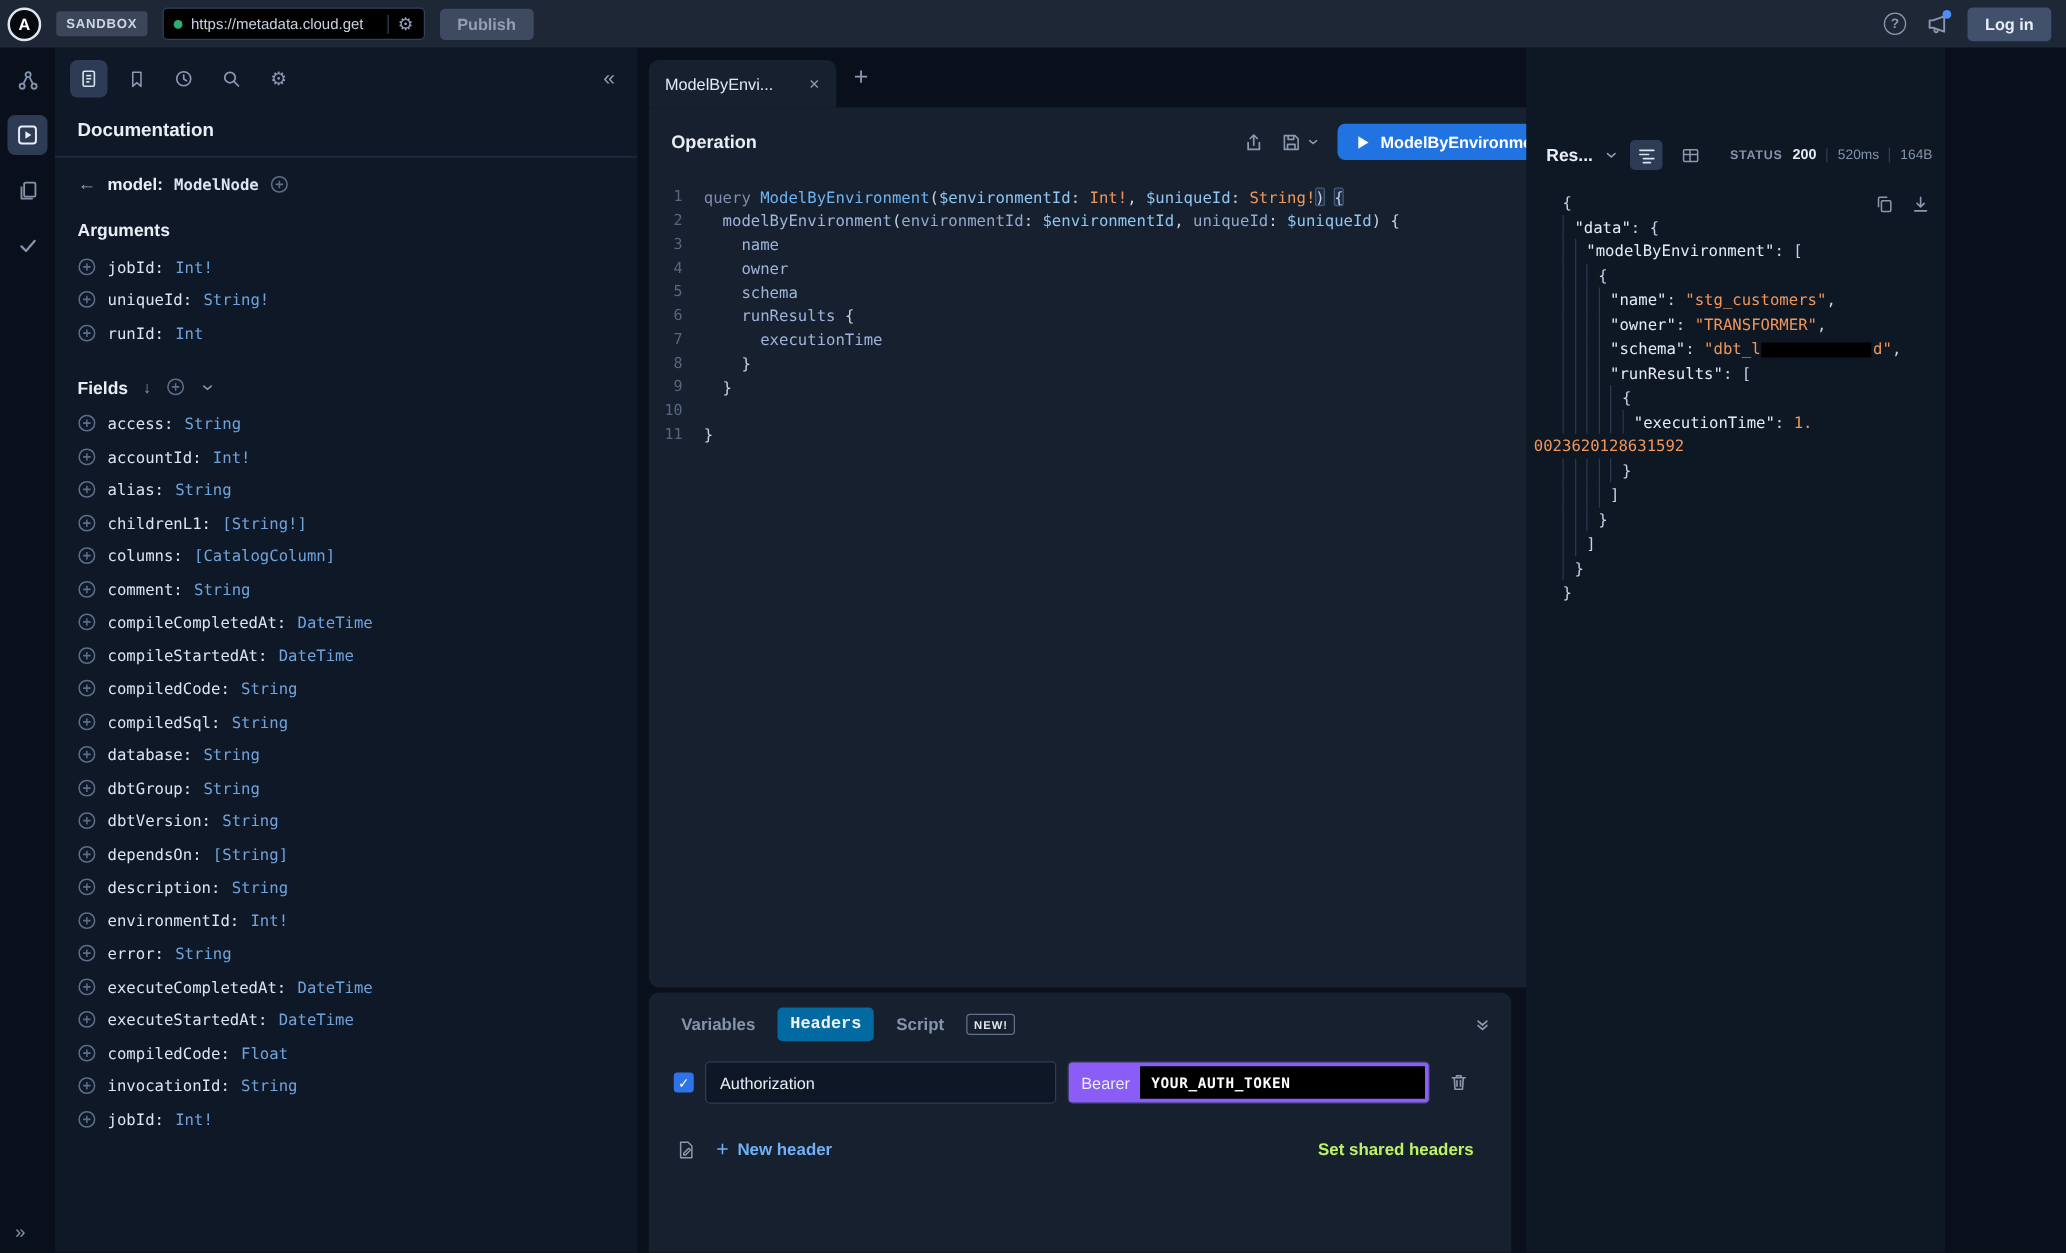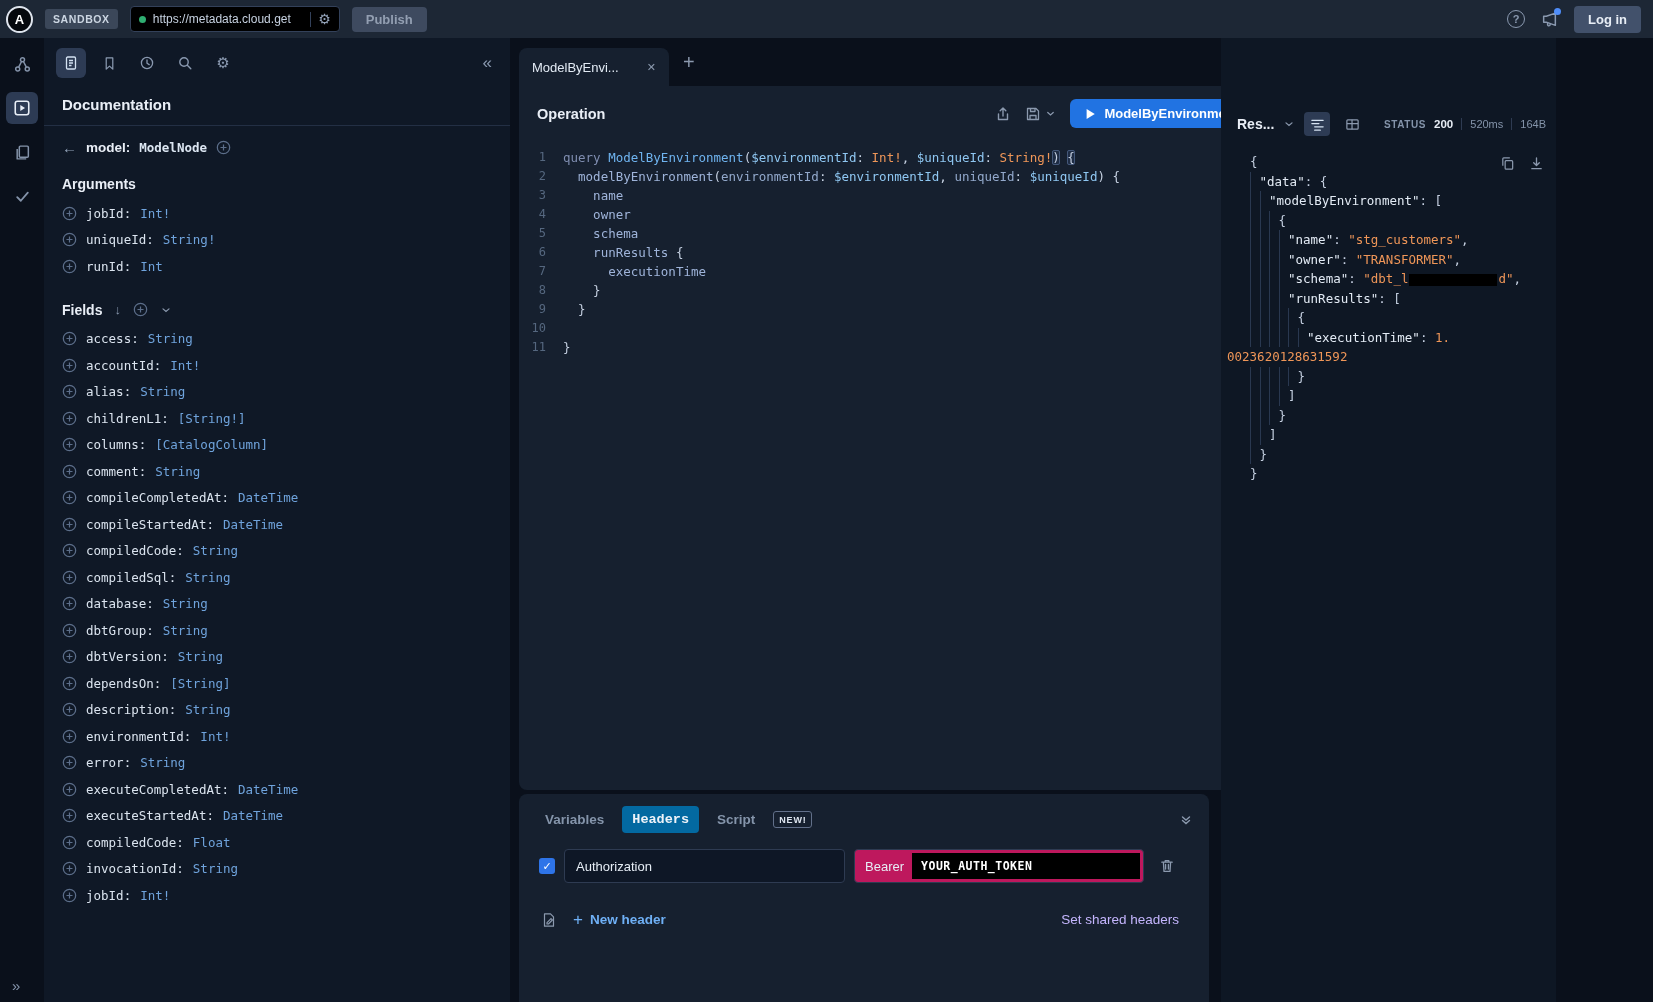--- a/index.html
+++ b/index.html
@@ -99,32 +99,32 @@
   .bc-tab { font-size:13.5px; font-weight:bold; color:#8494aa; padding:6px 10px; border-radius:4px; }
   .bc-tab.active { background:#0369a1; color:#eef3f9;font-family:Liberation Mono, monospace; }
   .new-badge { font-size:9px; font-weight:bold; letter-spacing:.8px; color:#dfe6f0;
     border:1px solid #62708a; border-radius:3px; padding:2.5px 5px; }
   .bc-collapse { margin-left:auto; color:#8b99ae; display:flex; }
   .hdr-row { display:flex; align-items:center; gap:9px; padding:10px 20px 0; }
   .cbx { width:16px; height:16px; border-radius:3px; background:#2e74e8; color:#fff; font-size:11px;
     display:flex; align-items:center; justify-content:center; flex:none; }
   .key-input { width:281px; height:34px; background:#0e1726; border:1px solid #2e3b52; border-radius:4px;
     display:flex; align-items:center; padding:0 11px; font-size:13px; color:#e6edf5; }
-  .val-input { width:290px; height:34px; background:#be185d; border:1px solid #2e3b52; border-radius:4px;
+  .val-input { width:290px; height:34px; background:#8b5cf6; border:1px solid #2e3b52; border-radius:4px;
     display:flex; align-items:center; gap:8px; padding:3px 3px 3px 10px; }
   .bearer { font-size:13px; color:#e6edf5; }
   .token-box { flex:1; height:26px; background:#000; display:flex; align-items:center; padding:0 9px;
     font-family:"DejaVu Sans Mono", monospace; font-size:11.5px; font-weight:bold; color:#fff; letter-spacing:.5px; }
   .trash { color:#8b99ae; margin-left:6px; display:flex; }
   .hdr-foot { display:flex; align-items:center; padding:28px 30px 0 22px; }
   .raw-icon { color:#8b99ae; display:flex; }
   .new-header { color:#6fb0f6; font-weight:bold; font-size:13.5px; display:flex; align-items:center;
     gap:7px; margin-left:16px; }
   .nh-plus { font-size:17px; line-height:1; font-weight:normal; }
-  .shared { margin-left:auto; color:#c4b5fd; font-weight:normal; font-size:13.5px; }
+  .shared { margin-left:auto; color:#bef264; font-weight:bold; font-size:13.5px; }
 
   
   .resp-panel { position:absolute; left:1221px; top:38px; width:335px; bottom:0; background:#0e1724; }
   .resp-head { display:flex; align-items:center; gap:9px; padding:74px 10px 8px 16px; }
   .resp-title { font-size:14px; font-weight:bold; color:#e9eef6; }
   .chev { color:#8b99ae; display:flex; }
   .view-btn { width:26px; height:24px; border-radius:4px; display:flex; align-items:center;
     justify-content:center; color:#8b99ae; }
   .view-btn.active { background:#2d3b54; color:#d6e3f2; }
   .resp-meta { margin-left:auto; display:flex; align-items:center; gap:8px; font-size:11px; color:#8494aa; }

